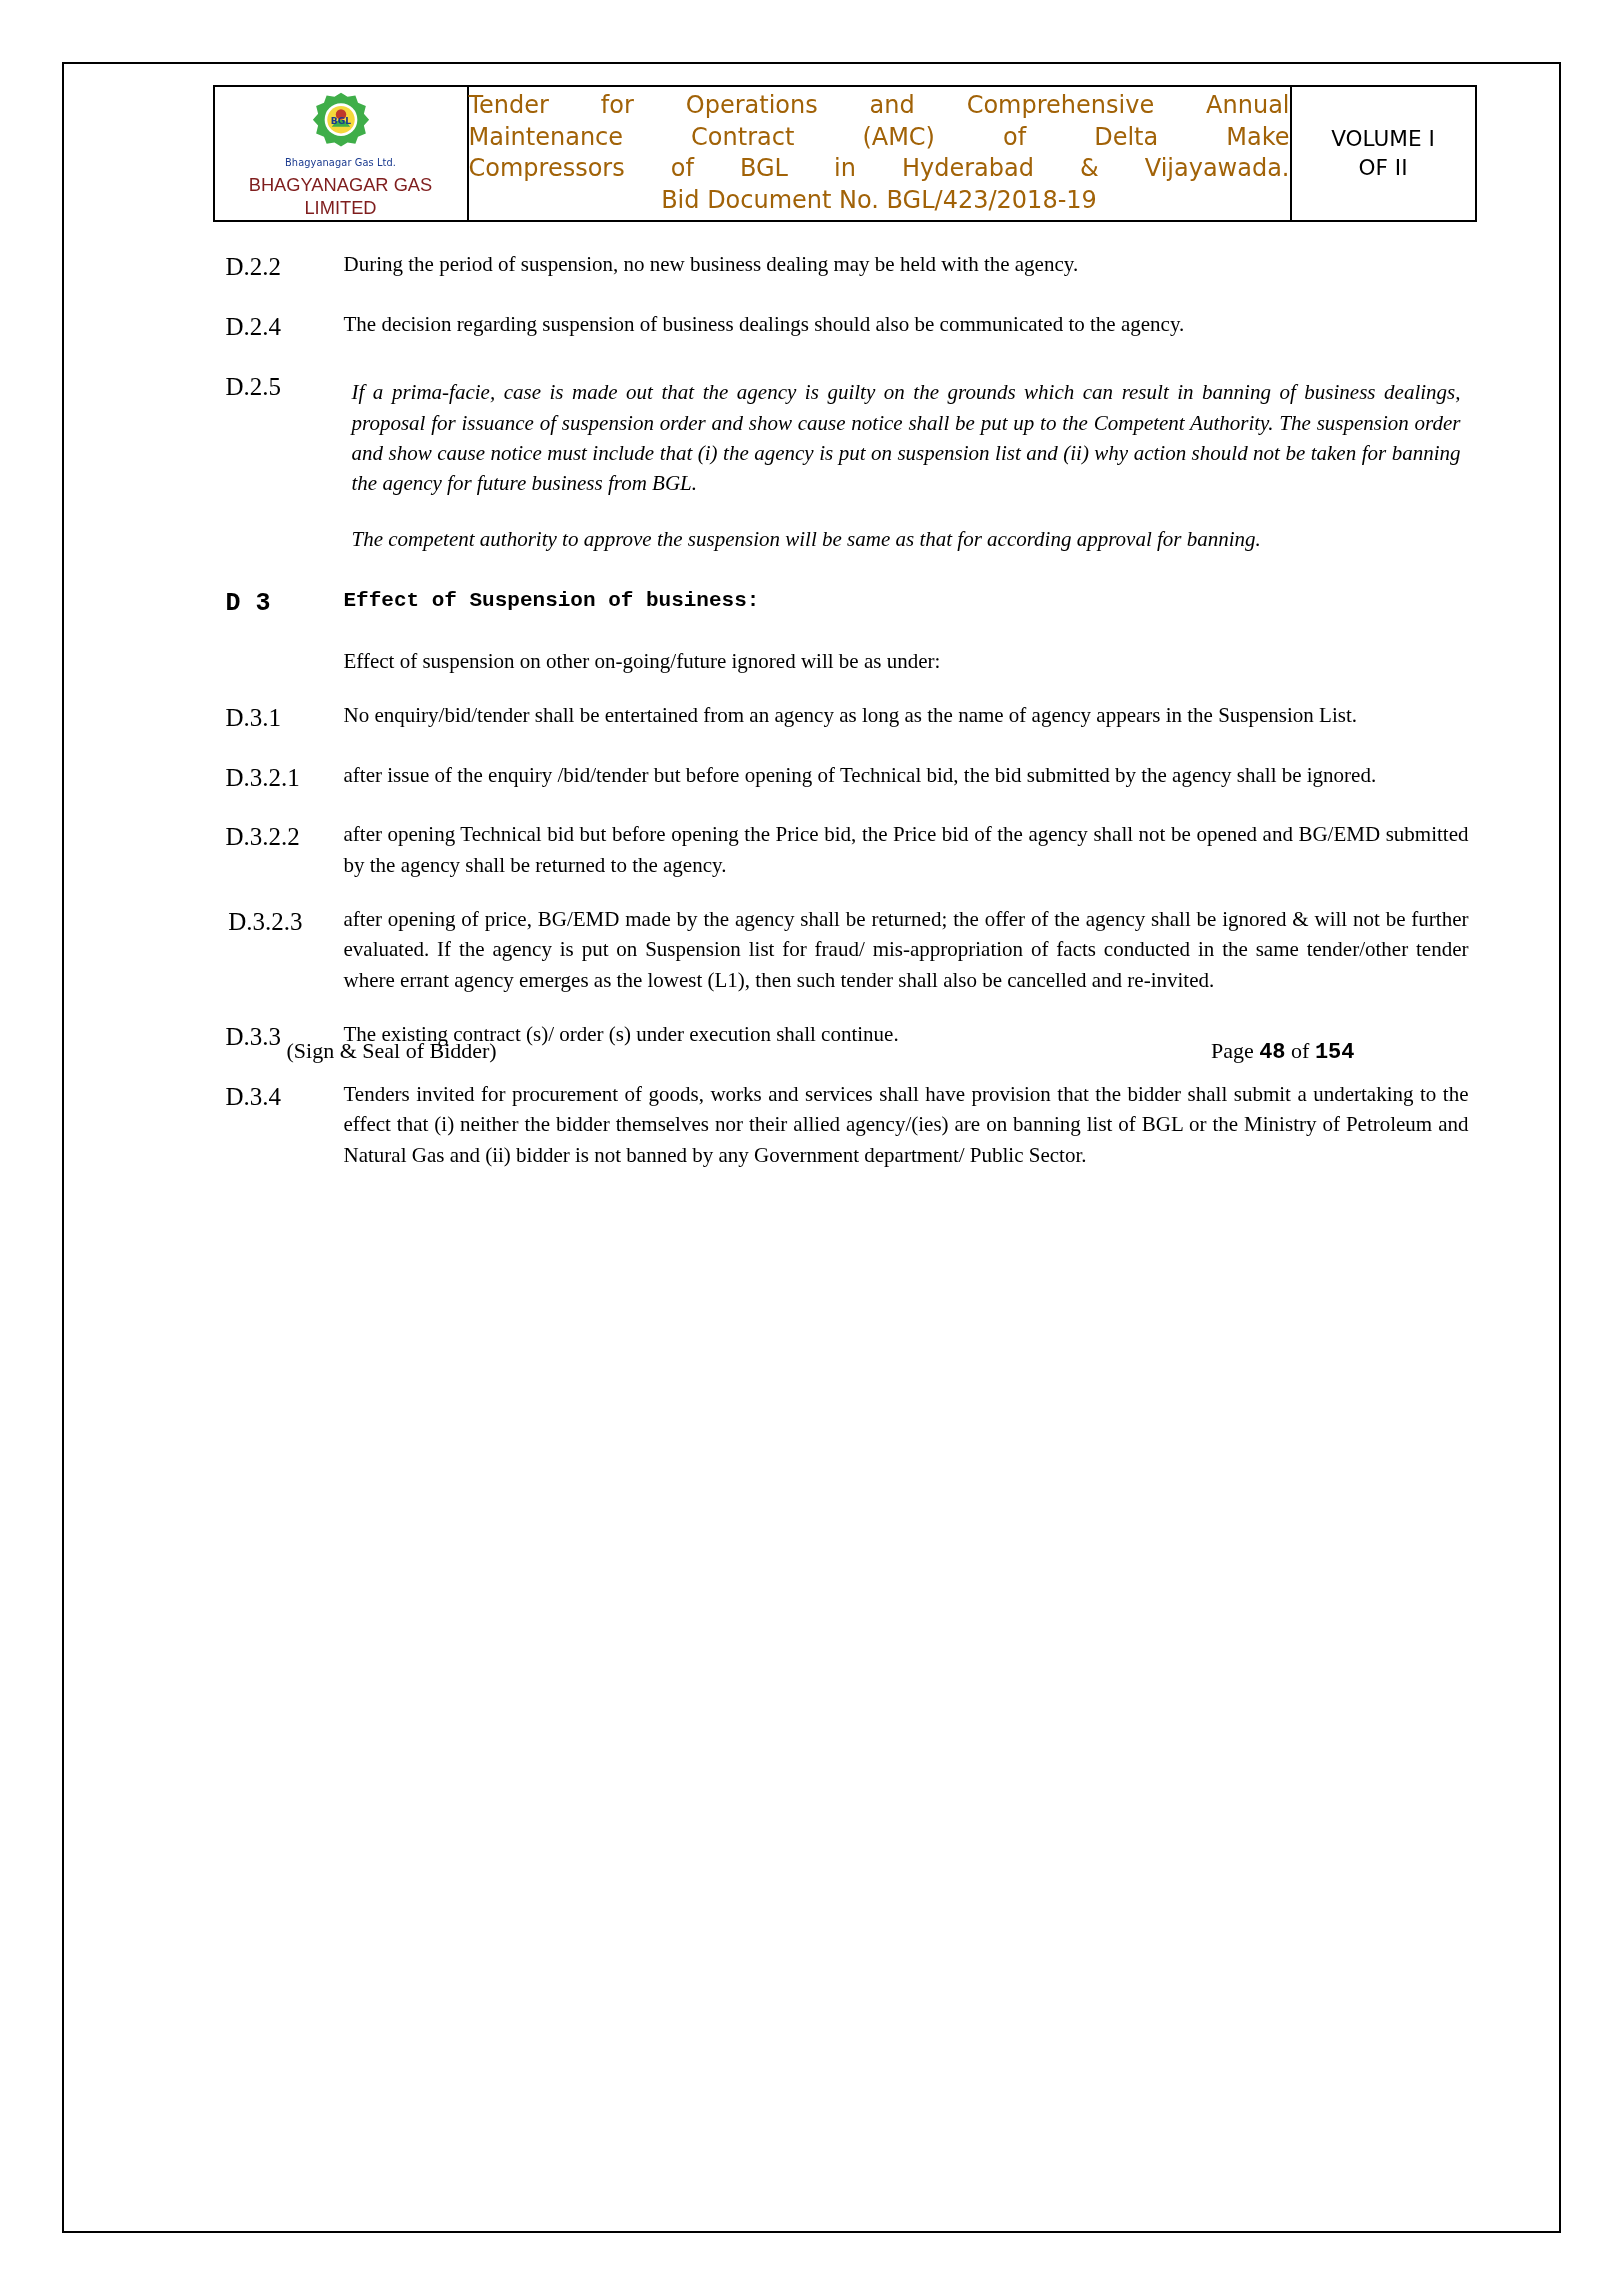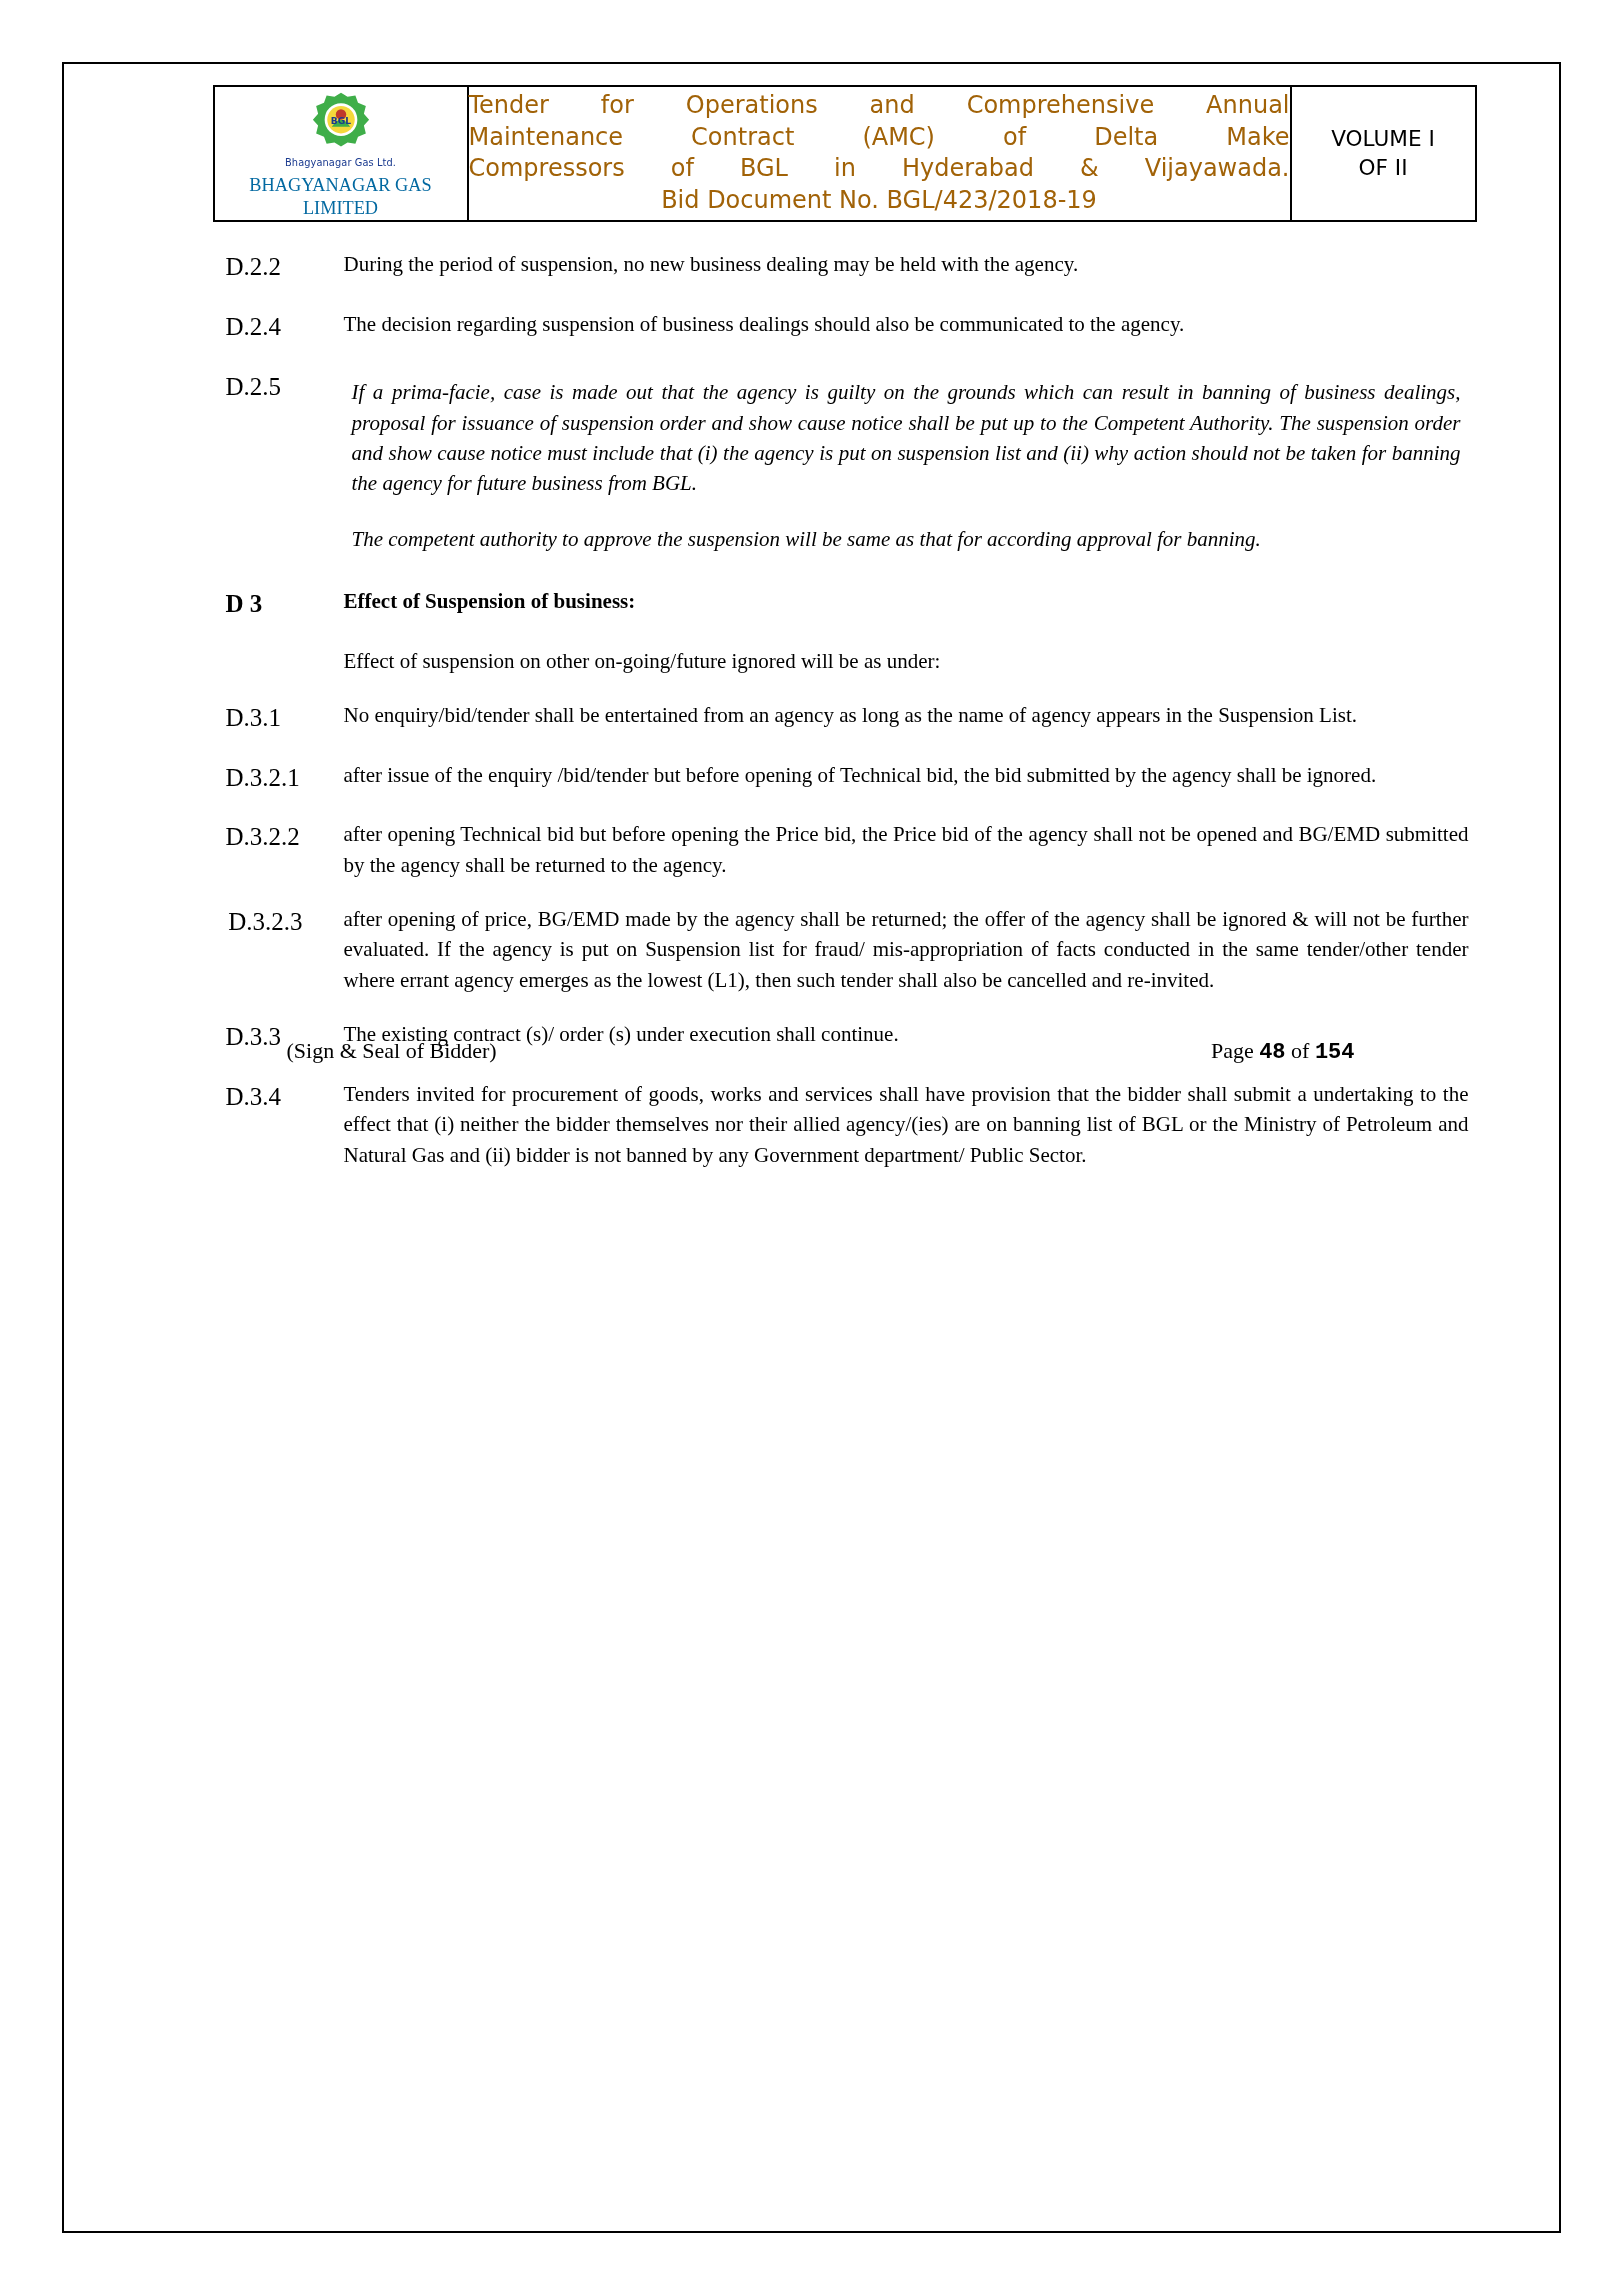--- a/index.html
+++ b/index.html
@@ -78,24 +78,24 @@
     height: 58px;
   }
   .logo-sub {
     font-family: "DejaVu Sans", sans-serif;
     font-size: 9.8px;
     color: #1a3a8f;
     letter-spacing: 0.1px;
     margin-top: -2.6px;
   }
   .logo-name {
-    font-family: Liberation Serif, serif;
+    font-family: Liberation Sans, sans-serif;
     font-size: 18.3px;
     line-height: 1.25;
-    color: #0369a1;
+    color: #7f1d1d;
     margin-top: 6.5px;
   }
   .hdr-title {
     font-family: "DejaVu Sans", sans-serif;
     font-size: 24px;
     line-height: 1.33;
     text-align: justify;
     text-align-last: justify;
     color: #a16207;
   }
@@ -134,20 +134,21 @@
     flex: 1 1 auto;
     font-size: 21px;
     line-height: 1.45;
     text-align: justify;
     text-align-last: left;
     hyphens: none;
   }
   .clause.heading .num,
   .clause.heading .txt {
     font-weight: bold;
+    font-family: Liberation Mono, monospace;
   }
   .clause .txt p {
     margin: 8px;
     font-style: italic;
   }
   .clause .txt p + p {
     margin-top: 25px;
   }
   .clause.noindent .num {
     visibility: hidden;

